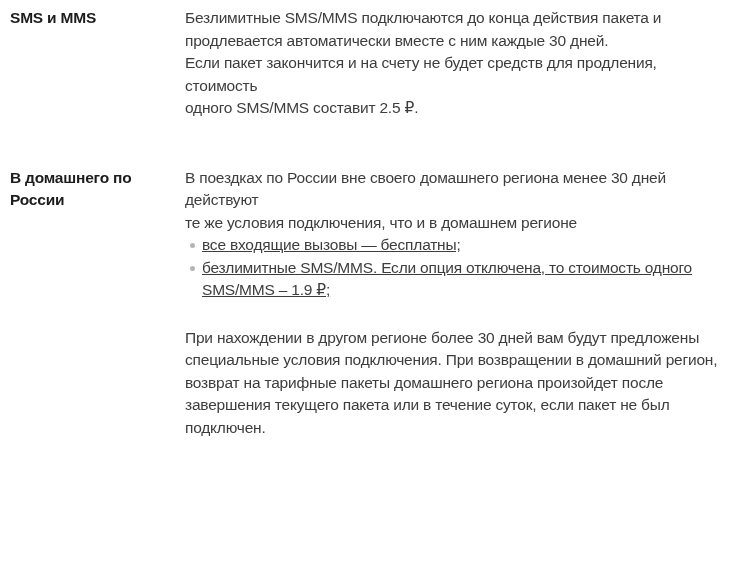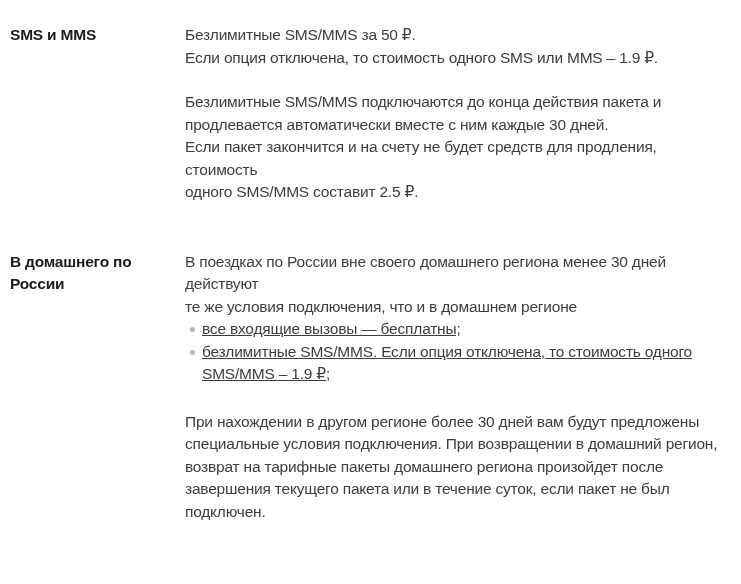--- a/index.html
+++ b/index.html
@@ -6,21 +6,21 @@
   html, body {
     width: 741px;
     height: 584px;
     background: #ffffff;
     overflow: hidden;
     font-family: "Liberation Sans", "DejaVu Sans", sans-serif;
   }
   .page {
     width: 741px;
     height: 584px;
-    padding: 24px 8px 0 10px;
+    padding: 7px 8px 0 10px;
   }
   .section {
     display: flex;
     align-items: flex-start;
   }
   .section + .section {
     margin-top: 47px;
   }
   .label-col {
     width: 175px;
@@ -69,22 +69,20 @@
   }
 </style>
 </head>
 <body>
 
 <div class="page">
 
   <div class="section">
     <div class="label-col">SMS и MMS</div>
     <div class="content-col">
-      <p>Безлимитные SMS/MMS за 50 ₽.
-Если опция отключена, то стоимость одного SMS или MMS – 1.9 ₽.</p>
       <p>Безлимитные SMS/MMS подключаются до конца действия пакета и
 продлевается автоматически вместе с ним каждые 30 дней.
 Если пакет закончится и на счету не будет средств для продления, стоимость
 одного SMS/MMS составит 2.5 ₽.</p>
     </div>
   </div>
 
   <div class="section">
     <div class="label-col">В домашнего по России</div>
     <div class="content-col">

